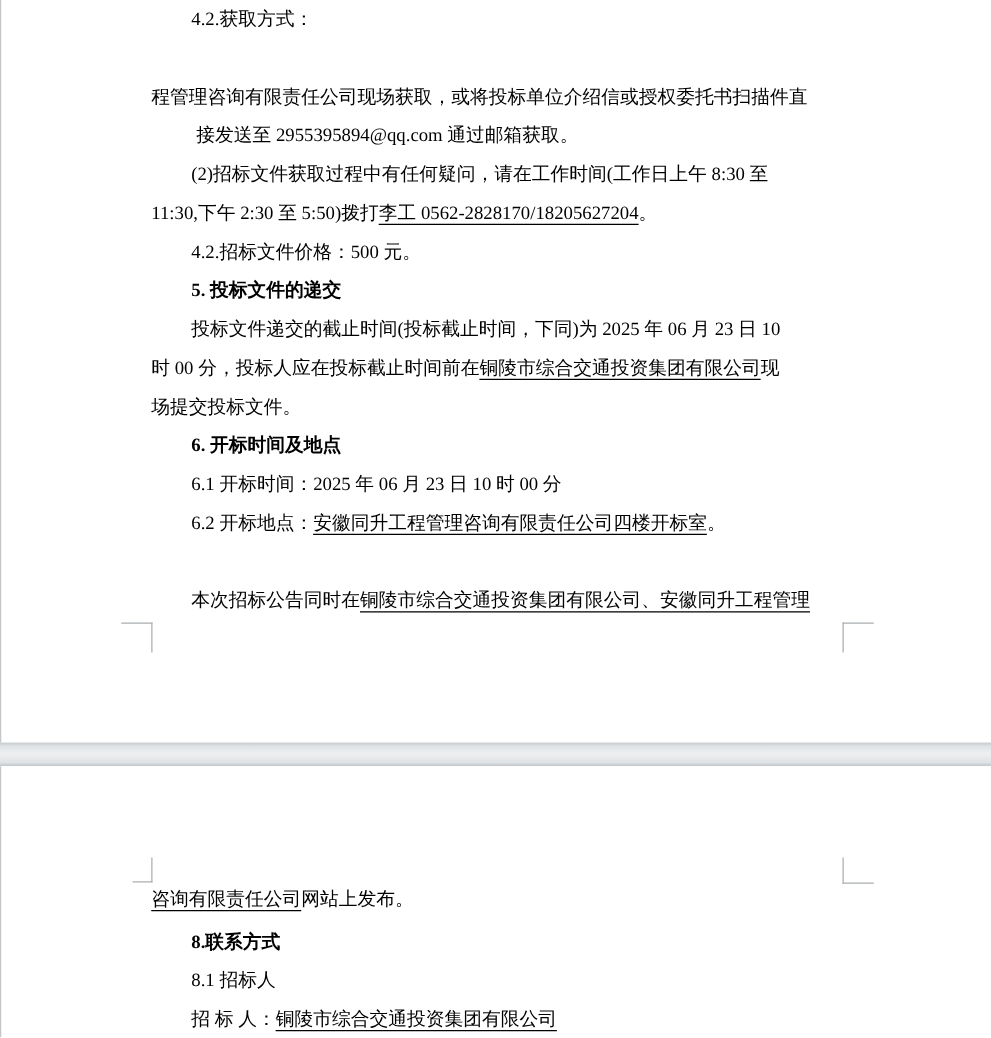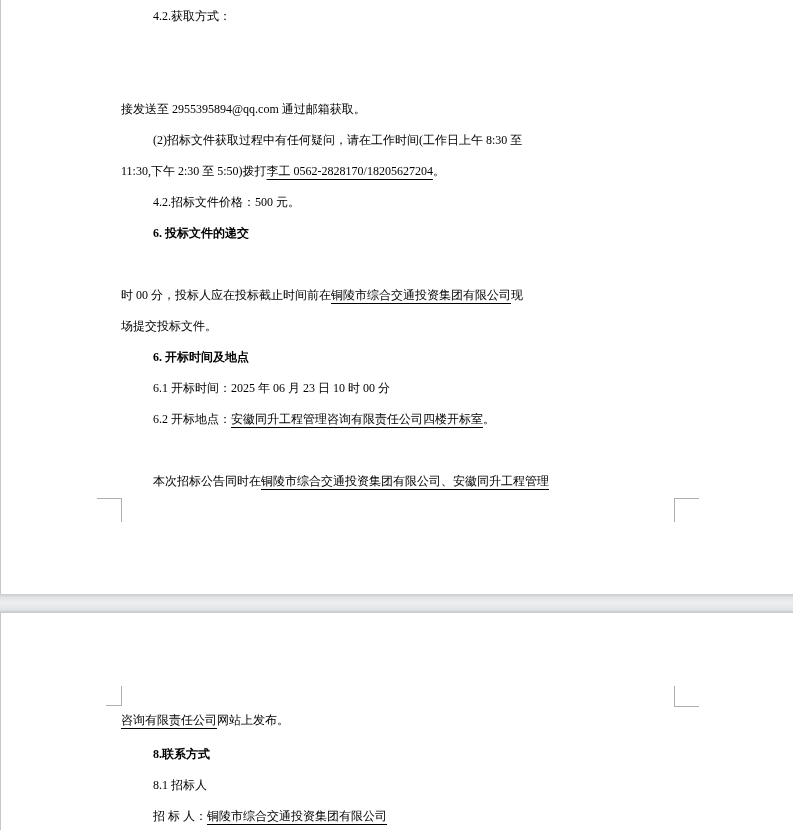--- a/index.html
+++ b/index.html
@@ -17,46 +17,48 @@
   #mark-p1-bl{left:97px;top:498px;width:25px;height:24px;
     border-top:1px solid var(--mark,#aaafb1);border-right:1px solid var(--mark,#aaafb1);}
   #mark-p1-br{left:674px;top:498px;width:25px;height:24px;
     border-top:1px solid var(--mark,#aaafb1);border-left:1px solid var(--mark,#aaafb1);}
   #mark-p2-tl{left:106px;top:686px;width:16px;height:20px;
     border-bottom:1px solid var(--mark,#aaafb1);border-right:1px solid var(--mark,#aaafb1);}
   #mark-p2-tr{left:674px;top:686px;width:25px;height:21px;
     border-bottom:1px solid var(--mark,#aaafb1);border-left:1px solid var(--mark,#aaafb1);}
   
   #text-layer{position:absolute;left:121px;top:0;width:560px;height:830px;}
-  .line{position:absolute;left:0;white-space:nowrap;font-size:12px;line-height:20px;
+  .line{position:absolute;left:0;white-space:nowrap;font-size:15px;line-height:20px;
         color:var(--text,#000000);text-align:center;}
   .line.indent{padding-left:32px;}
   .line.bold{font-weight:700;}
   .line .u{text-decoration:underline;text-underline-offset:4px;text-decoration-thickness:1px;}
 </style>
 </head>
 <body>
 
 <div id="viewport">
   <div id="page1" class="page"></div>
   <div id="page-gap"></div>
   <div id="page2" class="page"></div>
 
   <div id="mark-p1-bl" class="mark"></div>
   <div id="mark-p1-br" class="mark"></div>
   <div id="mark-p2-tl" class="mark"></div>
   <div id="mark-p2-tr" class="mark"></div>
 
   <div id="text-layer">
       <div class="line indent" style="top: 6px;"><span>4.2.获取方式：</span></div>
-      <div class="line" style="top: 99px;"><span>接发送至 2955395894@qq.com 通过邮箱获取。</span></div>
+      <div class="line" style="top: 68px;"><span>程管理咨询有限责任公司现场获取，或将投标单位介绍信或授权委托书扫描件直</span></div>
+      <div class="line" style="top: 99px; margin-left: 36px;"><span>接发送至 2955395894@qq.com 通过邮箱获取。</span></div>
       <div class="line indent" style="top: 130px;"><span>(2)招标文件获取过程中有任何疑问，请在工作时间(工作日上午 8:30 至</span></div>
       <div class="line" style="top: 161px;"><span>11:30,下午 2:30 至 5:50)拨打</span><span class="u">李工  0562-2828170/18205627204</span><span>。</span></div>
       <div class="line indent" style="top: 192px;"><span>4.2.招标文件价格：500 元。</span></div>
-      <div class="line indent bold" style="top: 223px;"><span>6. 投标文件的递交</span></div>
+      <div class="line indent bold" style="top: 223px;"><span>5. 投标文件的递交</span></div>
+      <div class="line indent" style="top: 254px;"><span>投标文件递交的截止时间(投标截止时间，下同)为  2025 年 06 月 23 日 10</span></div>
       <div class="line" style="top: 285px;"><span>时 00 分，投标人应在投标截止时间前在</span><span class="u">铜陵市综合交通投资集团有限公司</span><span>现</span></div>
       <div class="line" style="top: 316px;"><span>场提交投标文件。</span></div>
       <div class="line indent bold" style="top: 347px;"><span>6. 开标时间及地点</span></div>
       <div class="line indent" style="top: 378px;"><span>6.1 开标时间：2025 年 06 月 23 日 10 时 00 分</span></div>
       <div class="line indent" style="top: 409px;"><span>6.2 开标地点：</span><span class="u">安徽同升工程管理咨询有限责任公司四楼开标室</span><span>。</span></div>
       <div class="line" style="top: 710px;"><span class="u">咨询有限责任公司</span><span>网站上发布。</span></div>
       <div class="line indent" style="top: 471px;"><span>本次招标公告同时在</span><span class="u">铜陵市综合交通投资集团有限公司、安徽同升工程管理</span></div>
       <div class="line indent bold" style="top: 744px;"><span>8.联系方式</span></div>
       <div class="line indent" style="top: 775px;"><span>8.1 招标人</span></div>
       <div class="line indent" style="top: 806px;"><span>招 标 人：</span><span class="u">铜陵市综合交通投资集团有限公司</span></div>

